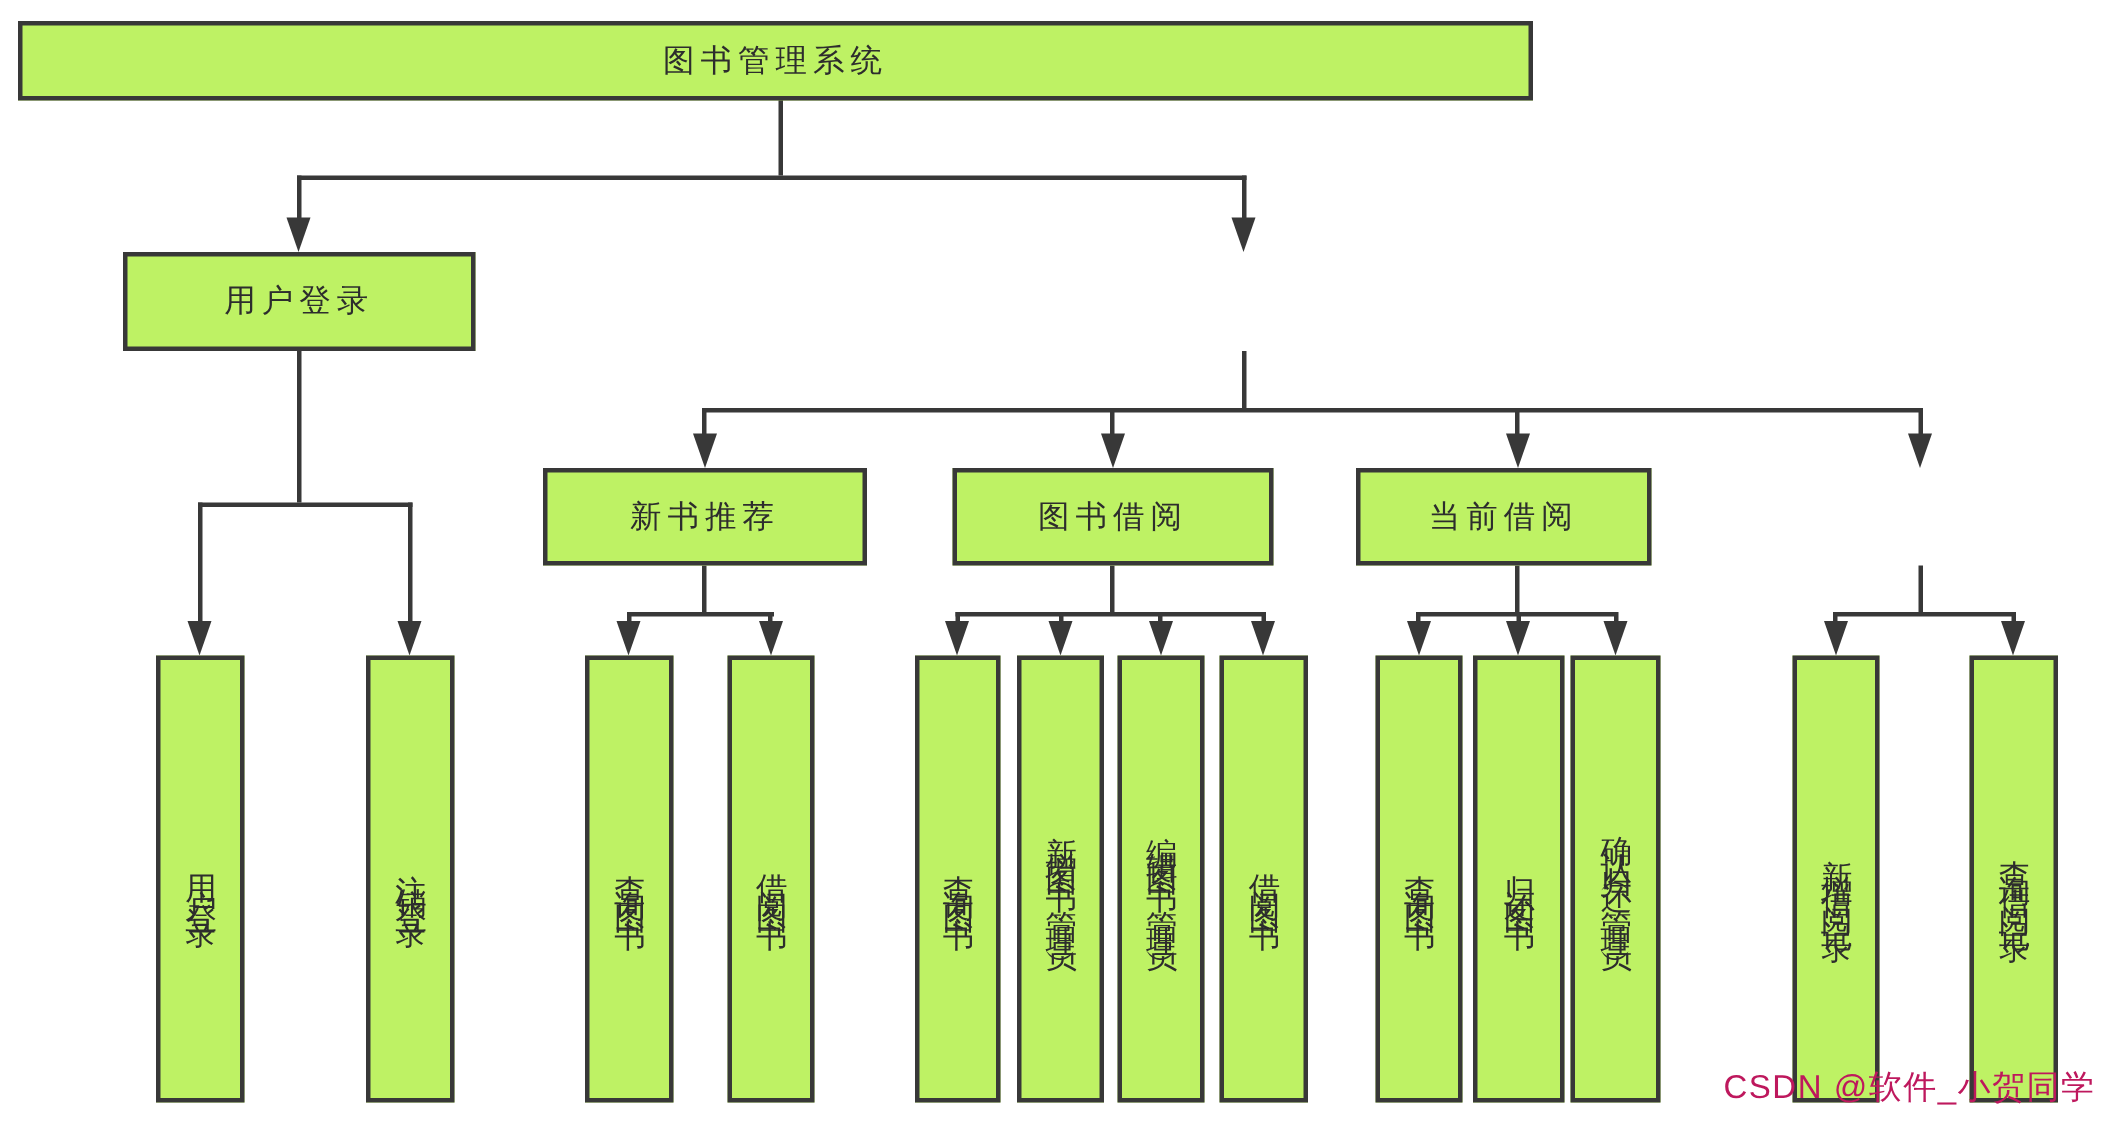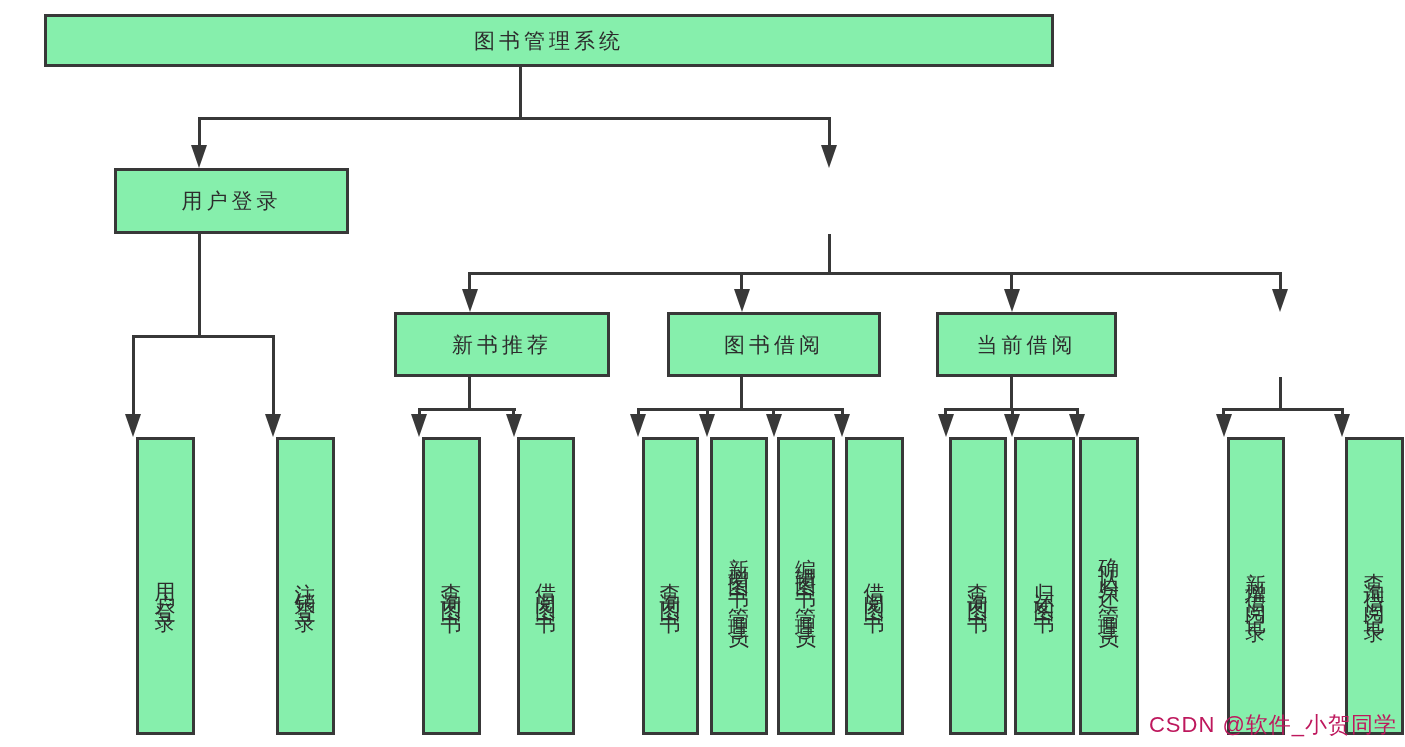--- a/index.html
+++ b/index.html
@@ -8,29 +8,28 @@
     background:#ffffff;
     position:relative;
     overflow:hidden;
     font-family:"Liberation Sans", sans-serif;
   }
   .canvas{position:absolute;left:0;top:0;width:1405px;height:747px;}
   .box{
     position:absolute;
     box-sizing:border-box;
     border:3px solid #383838;
-    background:#86efac;
+    background:#bef264;
     display:flex;align-items:center;justify-content:center;
     color:#2d2d2d;
     font-size:21px;
     letter-spacing:4px;
     text-align:right;
     line-height:1.2;
     white-space:nowrap;
-    margin-left:32px;
   }
   .vbox{
     writing-mode:vertical-lr;
     text-orientation:mixed;
     letter-spacing:10px;
     line-height:1;
     white-space:normal;
   }
   .hline{position:absolute;background:#383838;height:3px;}
   .vline{position:absolute;background:#383838;width:3px;}
@@ -112,21 +111,21 @@
   <div class="arrow" style="left:1216px;top:414px;"></div>
   <div class="vline" style="left:1341px;top:408px;height:9px;"></div>
   <div class="arrow" style="left:1334px;top:414px;"></div>
 
   <div class="box" style="left:12px;top:14px;width:1010px;height:53px;">图书管理系统</div>
 
   <div class="box" style="left:82px;top:168px;width:235px;height:66px;">用户登录</div>
 
   <div class="box" style="left:635px;top:312px;width:214px;height:65px;">图书借阅</div>
   <div class="box" style="left:362px;top:312px;width:216px;height:65px;">新书推荐</div>
-  <div class="box" style="left:904px;top:312px;width:181px;height:65px;">当前借阅</div>
+  <div class="box" style="left:904px;top:312px;width:197px;height:65px;">当前借阅</div>
 
   <div class="box vbox" style="left:104px;top:437px;width:59px;height:298px;">用户登录</div>
   <div class="box vbox" style="left:244px;top:437px;width:59px;height:298px;">注销登录</div>
 
   <div class="box vbox" style="left:390px;top:437px;width:59px;height:298px;">查询图书</div>
   <div class="box vbox" style="left:485px;top:437px;width:58px;height:298px;">借阅图书</div>
 
   <div class="box vbox" style="left:610px;top:437px;width:57px;height:298px;">查询图书</div>
   <div class="box vbox" style="left:678px;top:437px;width:58px;height:298px;">新增图书（管理员）</div>
   <div class="box vbox" style="left:745px;top:437px;width:58px;height:298px;">编辑图书（管理员）</div>

